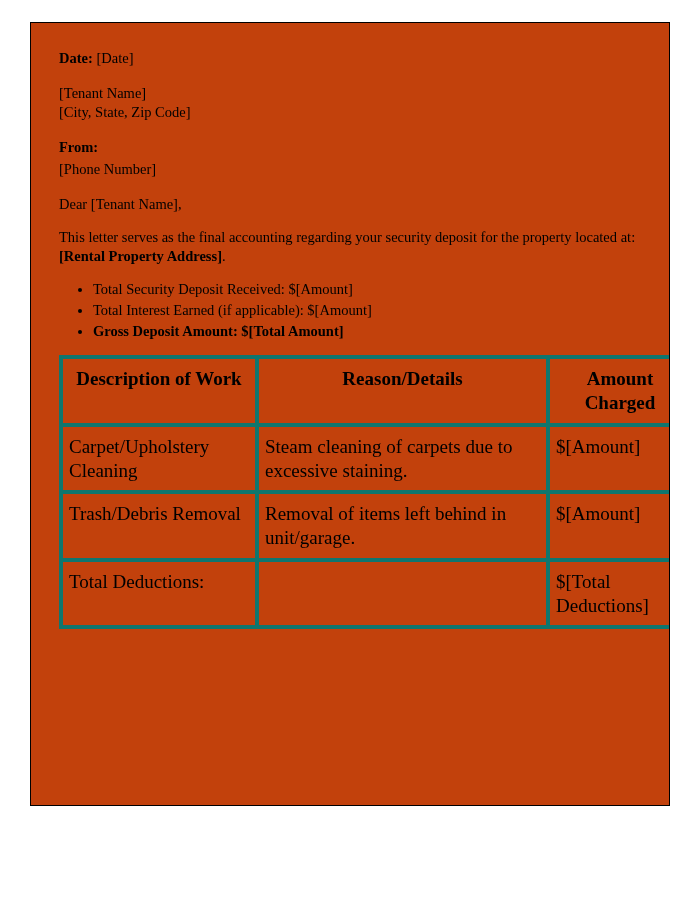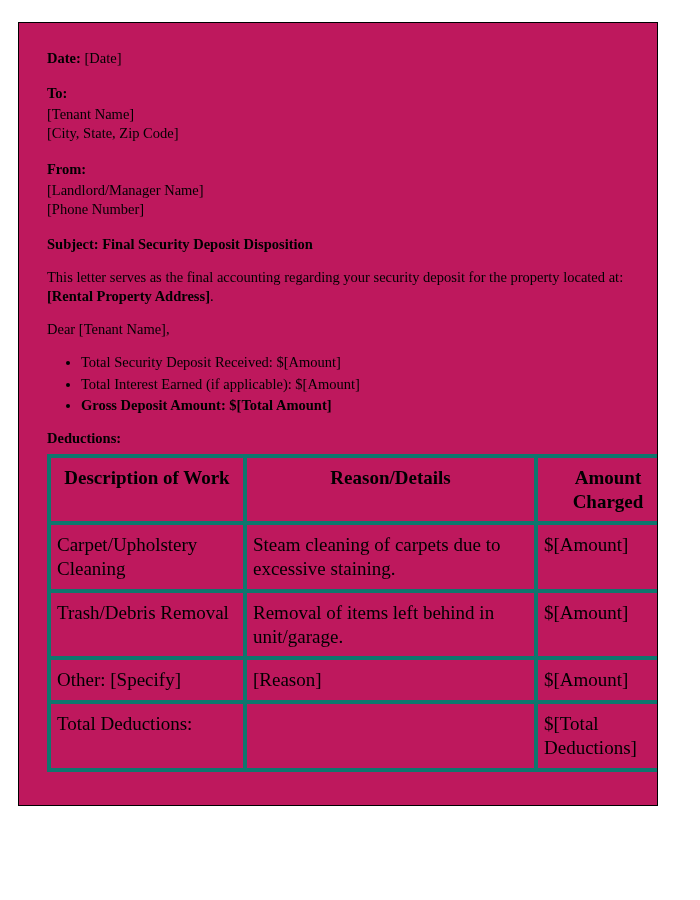--- a/index.html
+++ b/index.html
@@ -10,27 +10,27 @@
   body {
     width: 700px;
     height: 900px;
     font-family: "Liberation Serif", "DejaVu Serif", serif;
     color: #000000;
     position: relative;
     overflow: hidden;
   }
   .page {
     position: absolute;
-    left: 18px;
+    left: 30px;
     top: 22px;
     width: 640px;
     height: 784px;
     border: 1px solid #000000;
     box-sizing: border-box;
-    background: #be185d;
+    background: #c2410c;
     overflow: hidden;
   }
   .content {
     padding: 26px 28px 0 28px;
     font-size: 14.5px;
     line-height: 1.32;
   }
   .bold {
     font-weight: bold;
   }
@@ -85,45 +85,41 @@
 <body>
 
 <div class="page">
   <div class="content">
 
     <p class="para" style="margin-bottom:16px;">
       <span class="row-label">Date:</span>
       <span>[Date]</span>
     </p>
 
-    <p class="heading" style="margin-bottom:2px;">To:</p>
     <p class="addr-line">[Tenant Name]</p>
     <p class="addr-line" style="margin-bottom:16px;">[City, State, Zip Code]</p>
 
     <p class="heading" style="margin-bottom:2px;">From:</p>
-    <p class="addr-line">[Landlord/Manager Name]</p>
     <p class="addr-line" style="margin-bottom:16px;">[Phone Number]</p>
 
-    <p class="heading" style="margin-bottom:14px;">Subject: Final Security Deposit Disposition</p>
+
+    <p class="para">Dear [Tenant Name],</p>
 
     <p class="para">
       <span>This letter serves as the final accounting regarding your security deposit for the property located at: </span><span class="bold">[Rental Property Address]</span><span>.</span>
     </p>
-
-    <p class="para">Dear [Tenant Name],</p>
 
 
 
     <ul class="bullets">
       <li>Total Security Deposit Received: $[Amount]</li>
       <li>Total Interest Earned (if applicable): $[Amount]</li>
       <li class="bold">Gross Deposit Amount: $[Total Amount]</li>
     </ul>
 
-    <p class="heading" style="margin-bottom:6px;">Deductions:</p>
 
     <table class="deductions">
       <thead>
         <tr>
           <th class="col1">Description of Work</th>
           <th class="col2">Reason/Details</th>
           <th class="col3">Amount Charged</th>
         </tr>
       </thead>
       <tbody>
@@ -131,25 +127,20 @@
           <td>Carpet/Upholstery Cleaning</td>
           <td>Steam cleaning of carpets due to excessive staining.</td>
           <td>$[Amount]</td>
         </tr>
         <tr class="cell-tall">
           <td>Trash/Debris Removal</td>
           <td>Removal of items left behind in unit/garage.</td>
           <td>$[Amount]</td>
         </tr>
         <tr>
-          <td>Other: [Specify]</td>
-          <td>[Reason]</td>
-          <td>$[Amount]</td>
-        </tr>
-        <tr>
           <td class="cell-total" style="padding-top:8px;padding-bottom:8px;">Total Deductions:</td>
           <td></td>
           <td class="cell-total">$[Total Deductions]</td>
         </tr>
       </tbody>
     </table>
 
   </div>
 </div>
 

